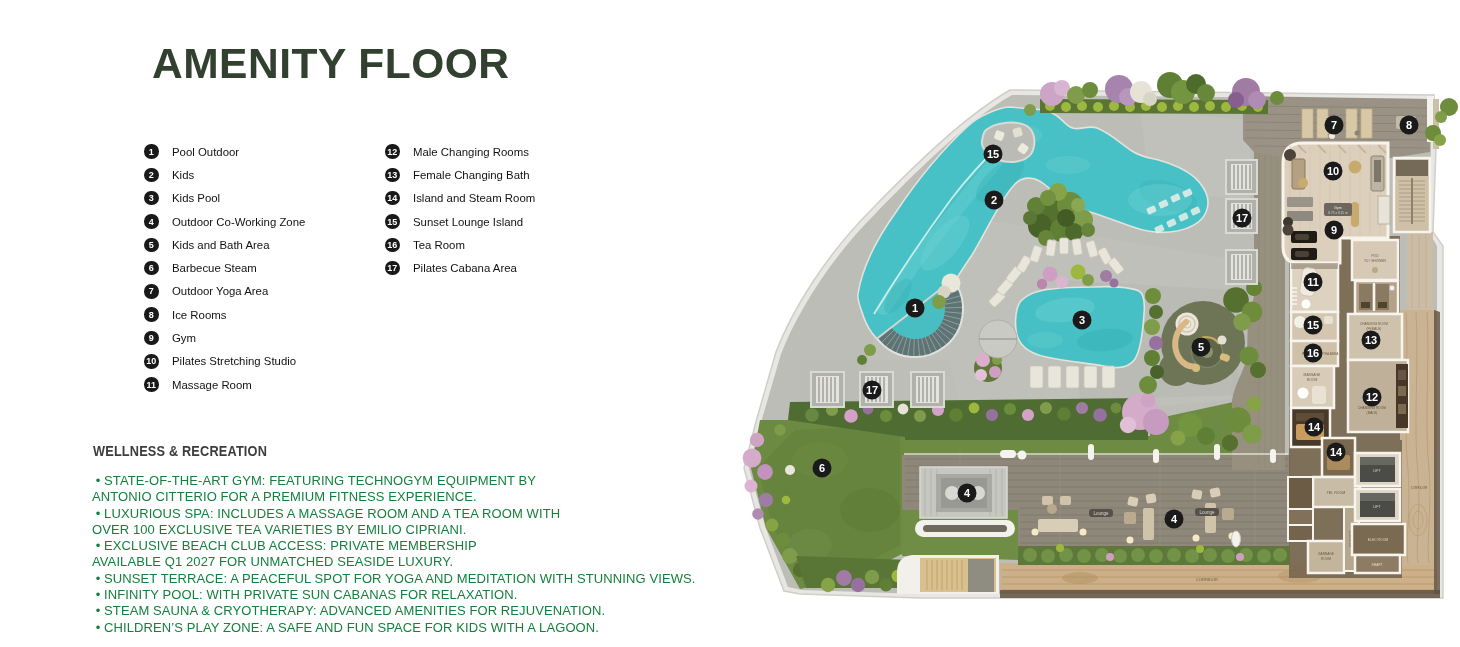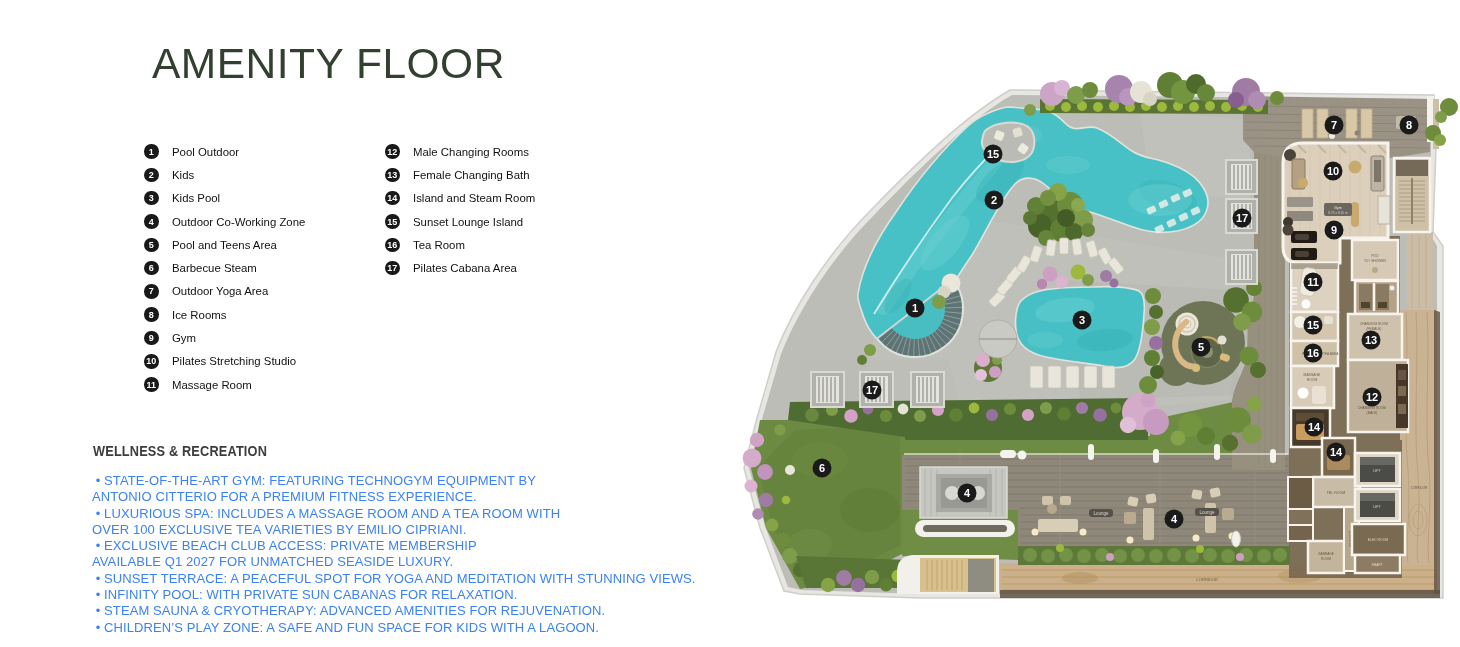--- a/index.html
+++ b/index.html
@@ -1,30 +1,30 @@
 <!DOCTYPE html>
 <html><head>
 <meta charset="utf-8">
 <style>
   html,body{margin:0;padding:0;background:#ffffff;}
   body{width:1460px;height:647px;position:relative;overflow:hidden;
        font-family:"Liberation Sans",sans-serif;}
   .title{position:absolute;left:152px;top:40px;font-size:42.5px;color:#31402f;
-         letter-spacing:0.5px;font-weight:400;}
+         letter-spacing:0.5px;font-weight:700;}
   .legend{position:absolute;top:140px;}
   .legcol1{left:144px;}
   .legcol2{left:385px;}
   .lrow{height:23.3px;display:flex;align-items:center;}
   .lnum{width:14.5px;height:14.5px;border-radius:50%;background:#191919;color:#fff;
         font-size:9px;font-weight:bold;display:flex;align-items:center;justify-content:center;
         flex:0 0 14.5px;}
   .ltxt{margin-left:13.5px;font-size:11.4px;color:#111111;white-space:nowrap;}
   .wellhead{position:absolute;left:93px;top:442px;font-size:15px;font-weight:bold;
             color:#3d3d3d;letter-spacing:0.2px;transform:scaleX(0.85);transform-origin:left top;}
-  .welltxt{position:absolute;left:92px;top:473px;font-size:13px;color:#3b82f6;
+  .welltxt{position:absolute;left:92px;top:473px;font-size:13px;color:#15803d;
            line-height:16.3px;letter-spacing:0.1px;white-space:nowrap;}
 </style>
 </head>
 <body>
 
 <div class="title">AMENITY FLOOR</div>
 
 <div class="legend legcol1">
   <div class="lrow">
       <div class="lnum">1</div>
@@ -37,21 +37,21 @@
   <div class="lrow">
       <div class="lnum">3</div>
       <div class="ltxt">Kids Pool</div>
     </div>
   <div class="lrow">
       <div class="lnum">4</div>
       <div class="ltxt">Outdoor Co-Working Zone</div>
     </div>
   <div class="lrow">
       <div class="lnum">5</div>
-      <div class="ltxt">Pool and Teens Area</div>
+      <div class="ltxt">Kids and Bath Area</div>
     </div>
   <div class="lrow">
       <div class="lnum">6</div>
       <div class="ltxt">Barbecue Steam</div>
     </div>
   <div class="lrow">
       <div class="lnum">7</div>
       <div class="ltxt">Outdoor Yoga Area</div>
     </div>
   <div class="lrow">

